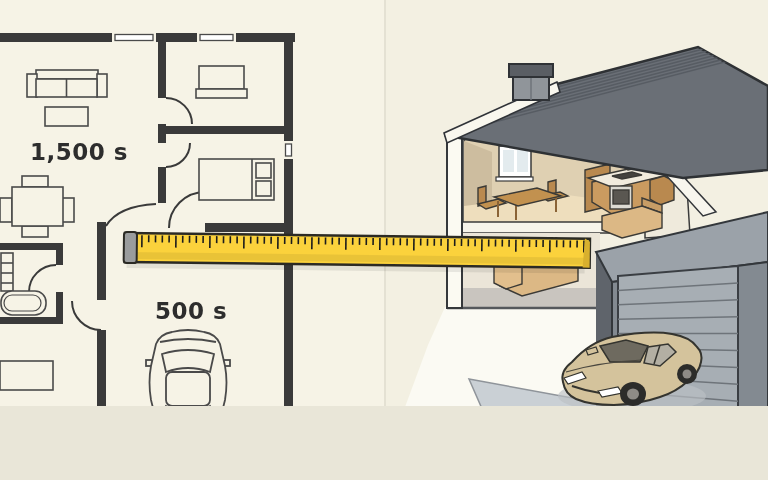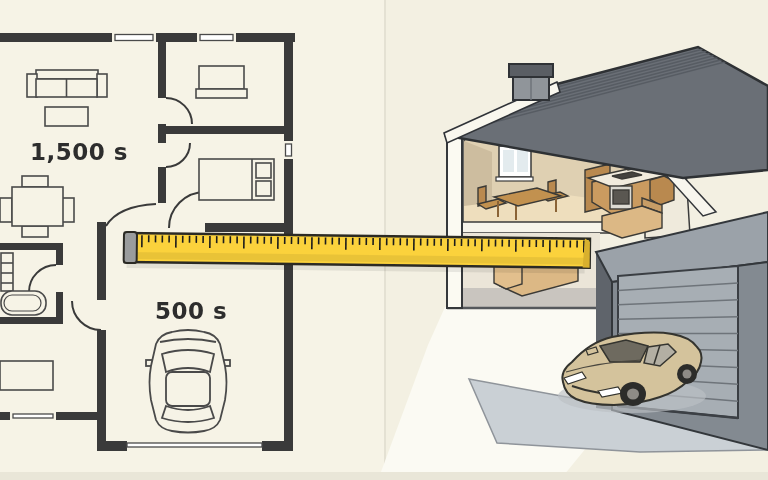--- a/index.html
+++ b/index.html
@@ -1,16 +1,16 @@
 <!DOCTYPE html>
 <html><head>
 <meta charset="utf-8">
 <style>
   html,body{margin:0;padding:0;background:#e9e6d8;}
-  .stage{position:relative;width:768px;height:472px;overflow:hidden;
+  .stage{position:relative;width:768px;height:406px;overflow:hidden;
          font-family:"DejaVu Sans","Liberation Sans",sans-serif;}
   svg{display:block;}
   text.area-label{font-family:"DejaVu Sans","Liberation Sans",sans-serif;
                   font-weight:bold;fill:#2d2d2d;letter-spacing:.5px;}
 </style>
 </head>
 <body>
 
 <div class="stage">
 <svg width="768" height="480" viewBox="0 0 768 480">

